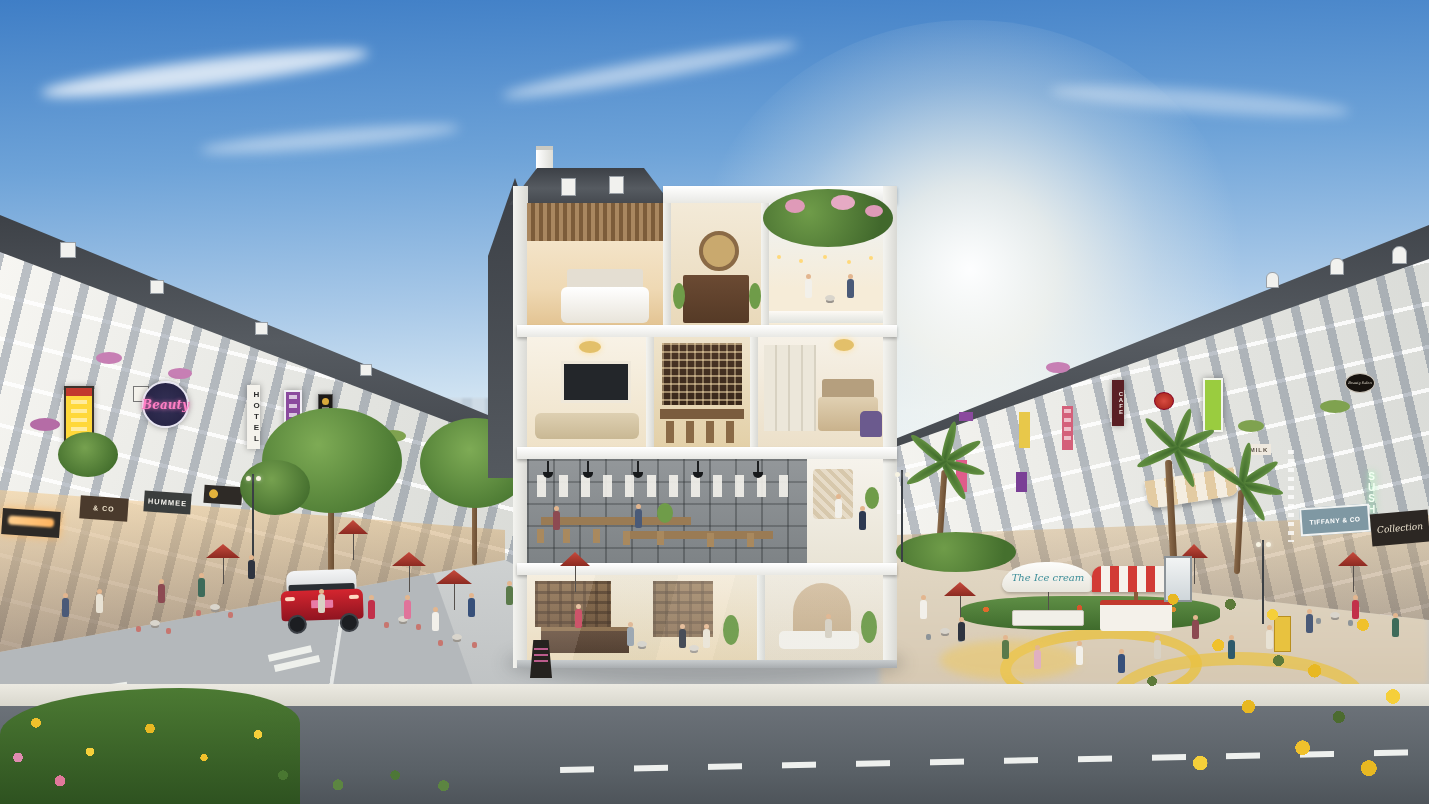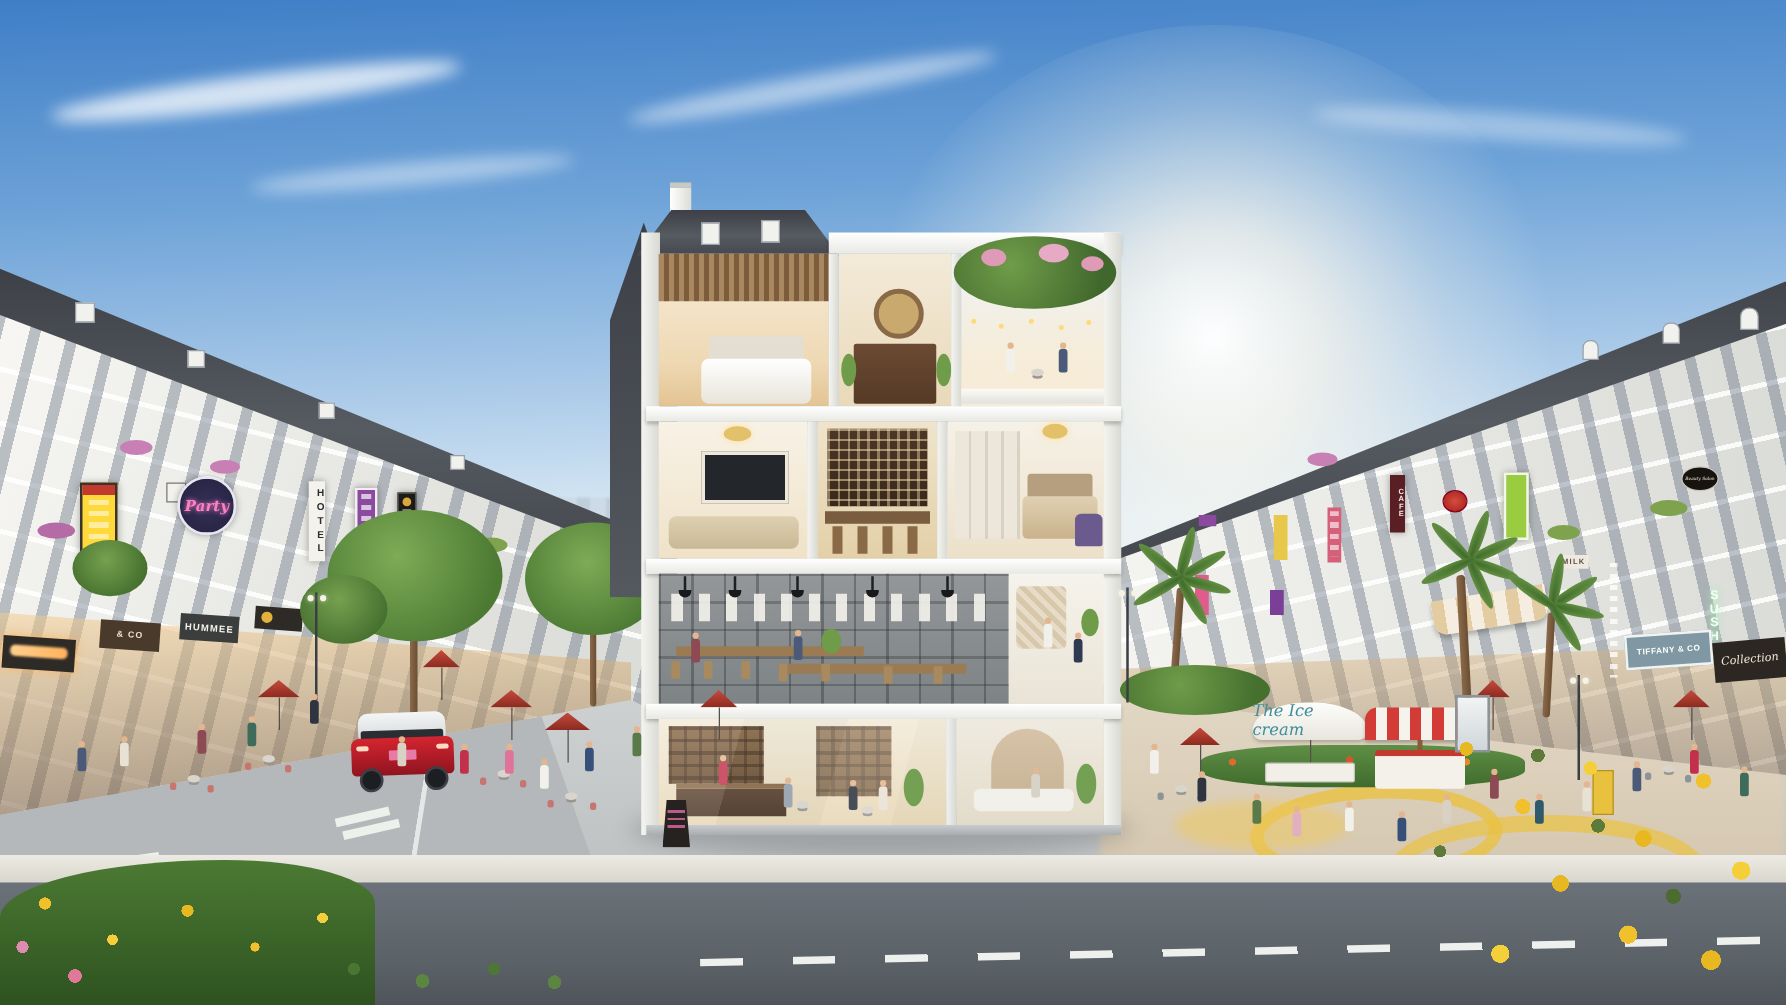--- a/index.html
+++ b/index.html
@@ -118,21 +118,21 @@
   <div class="a blob" style="left:296px;top:438px;width:22px;height:10px;background:#c77fb4;"></div>
   <div class="a blob" style="left:380px;top:430px;width:26px;height:12px;background:#7fa24f;"></div>
 
   <div class="a lightbox" style="left:64px;top:386px;width:26px;height:66px;background:#ffd83a;border:2px solid #3a332c;">
     <div style="height:8px;background:#c23a2e;"></div>
     <div class="glyphs" style="margin:4px 5px;height:44px;opacity:.6;"></div>
   </div>
   <div class="a" style="left:133px;top:386px;width:14px;height:14px;background:#f4f2ec;border:1px solid #777;"></div>
   <div class="a lightbox" style="left:142px;top:381px;width:43px;height:43px;border-radius:50%;background:radial-gradient(#343156,#232040);border:2px solid #e8e6f2;
        display:flex;align-items:center;justify-content:center;">
-    <span style="color:#ff7fc4;font-family:'DejaVu Serif',serif;font-style:italic;font-weight:bold;font-size:12px;text-shadow:0 0 4px #ff7fc4;">Party</span>
+    <span style="color:#ff7fc4;font-family:'DejaVu Serif',serif;font-style:italic;font-weight:bold;font-size:12px;text-shadow:0 0 4px #ff7fc4;">Beauty</span>
   </div>
   <div class="a lightbox vtext" style="left:247px;top:385px;width:13px;height:64px;background:#f4f2ec;color:#2c2c2c;font-size:8px;font-weight:bold;text-align:center;letter-spacing:2px;">HOTEL</div>
   <div class="a lightbox" style="left:284px;top:390px;width:14px;height:56px;background:#8b4a9e;border:2px solid #f1eef4;">
     <div class="glyphs" style="margin:3px 3px;height:44px;opacity:.8;"></div>
   </div>
   <div class="a lightbox" style="left:318px;top:394px;width:13px;height:58px;background:#1d1a18;border:1px solid #555;">
     <div style="width:7px;height:7px;border-radius:50%;background:#d9a93c;margin:3px auto 2px;"></div>
     <div class="glyphs" style="margin:0 3px;height:38px;opacity:.5;"></div>
   </div>
 
@@ -360,21 +360,21 @@
       <div class="umbcan"></div>
       <div class="umbpole"></div>
     </div>
   <div class="a" style="left:1338px;top:552px;width:30px;">
       <div class="umbcan"></div>
       <div class="umbpole"></div>
     </div>
 
   <div class="a" style="left:1002px;top:562px;width:92px;height:64px;">
     <div style="width:92px;height:30px;border-radius:50% 50% 8px 8px/80% 80% 8px 8px;background:linear-gradient(#fdfdfb,#e8e6dd);box-shadow:0 2px 3px rgba(0,0,0,.2);display:flex;align-items:center;justify-content:center;">
-      <span style="color:#3e8f9a;font-family:'DejaVu Serif',serif;font-style:italic;font-size:13px;">The Ice cream</span>
+      <span style="color:#3e8f9a;font-family:'DejaVu Serif',serif;font-style:italic;font-size:10px;">The Ice cream</span>
     </div>
     <div style="width:1px;height:22px;background:#55504c;margin:0 auto;"></div>
     <div style="width:70px;height:14px;margin:-4px auto 0;background:#f1efe8;border:1px solid #c9c5ba;border-radius:2px;"></div>
   </div>
   <div class="a" style="left:1092px;top:566px;width:88px;height:74px;">
     <div style="width:88px;height:26px;border-radius:10px 10px 0 0;background:repeating-linear-gradient(90deg,#d23b36 0 9px,#f6f2ec 9px 18px);box-shadow:0 2px 3px rgba(0,0,0,.25);"></div>
     <div style="width:4px;height:10px;background:#8a5a3a;margin:0 auto;"></div>
     <div style="width:72px;height:26px;margin:-2px auto 0;background:#f4f1ea;border-top:5px solid #c23a2e;border-radius:3px;"></div>
   </div>
 

